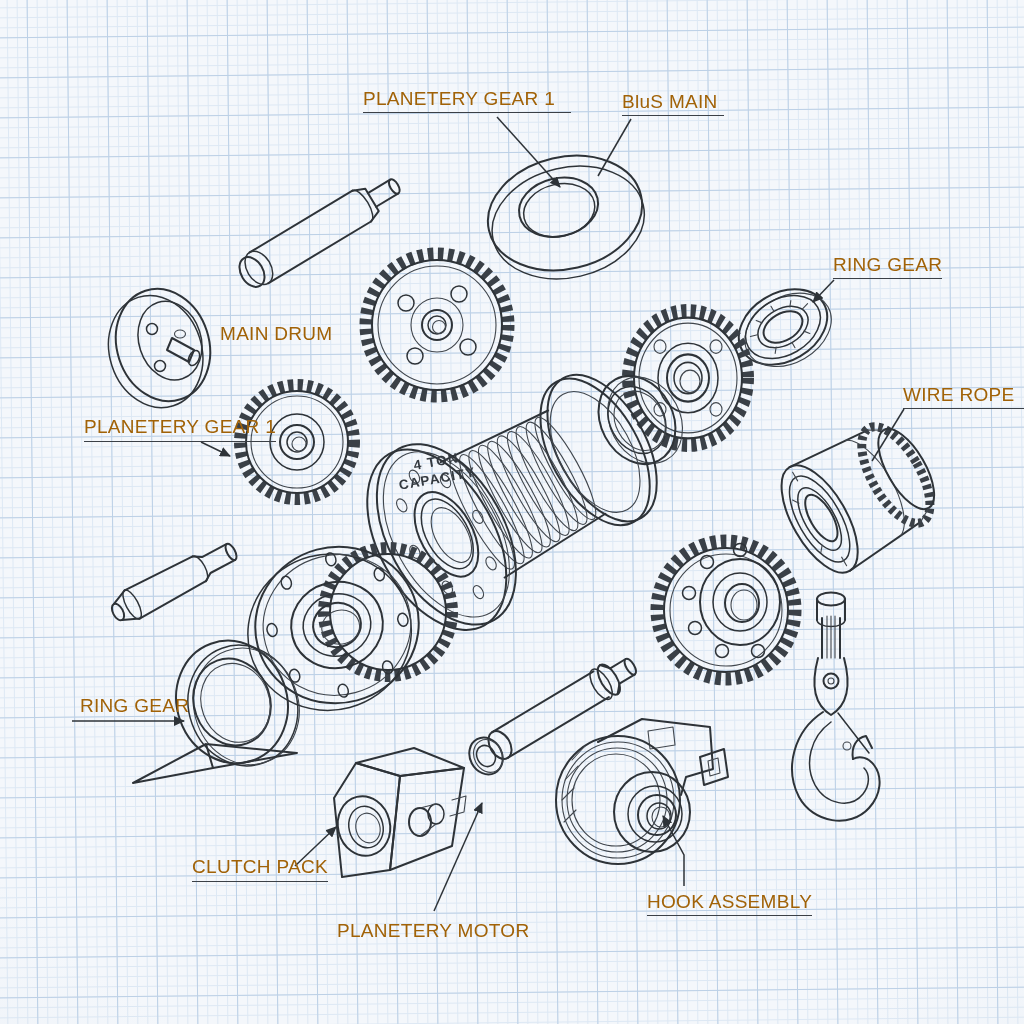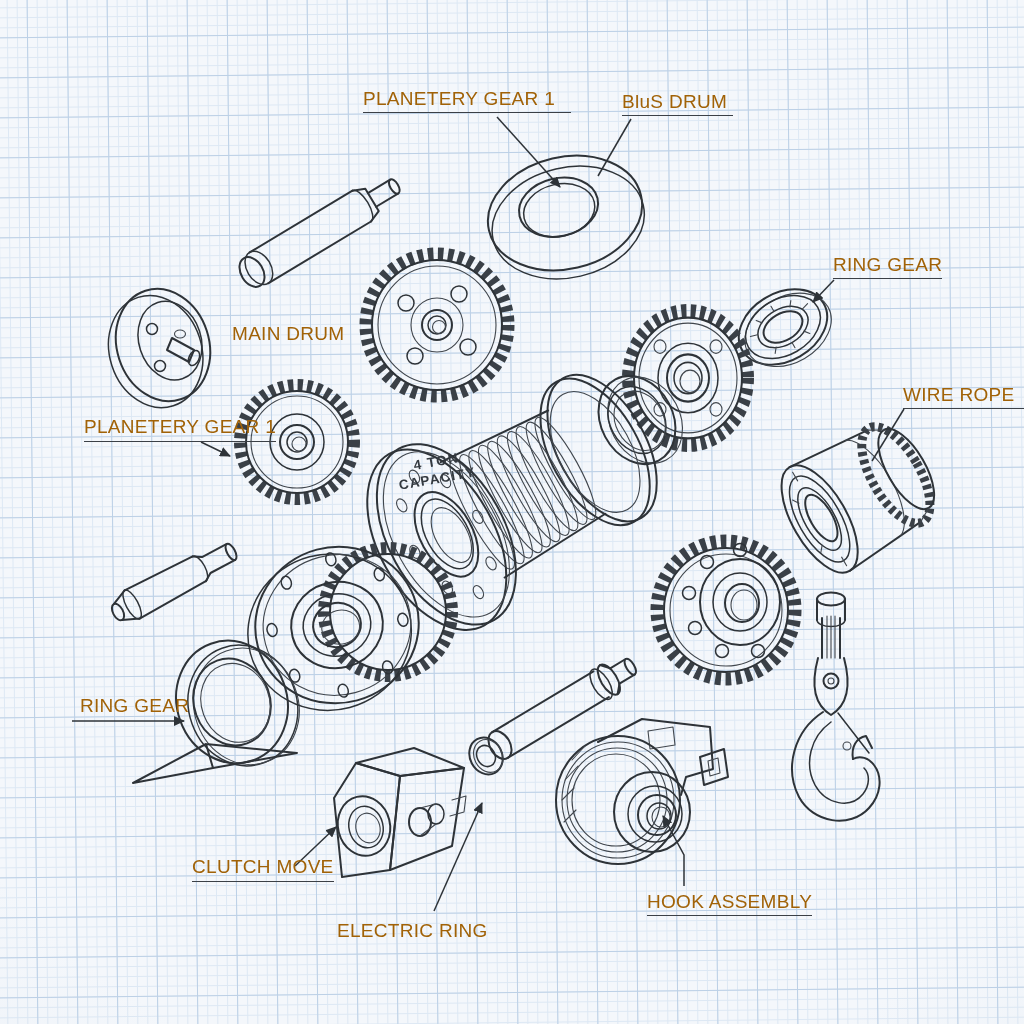--- a/index.html
+++ b/index.html
@@ -26,21 +26,21 @@
   .teeth { fill:none; stroke:#3a4047; }
   .ld  { fill:none; stroke:#2e3338; stroke-width:1.5; }
   .mark { font:700 13.5px "Liberation Sans", sans-serif; fill:#343a40; letter-spacing:1.2px; }
   .lbl { position:absolute; z-index:3; font-size:19px; line-height:21px; letter-spacing:0.3px;
          color:#a16207; white-space:nowrap; }
   .ul  { border-bottom:1.7px solid #3b4046; padding-bottom:3px; }
   #lbl-planetary-top { left:363px; top:88px;  padding-right:16px; }
   #lbl-blus-move     { left:622px; top:91px;  padding-right:6px; }
   #lbl-ring-gear-top { left:833px; top:254px; }
   #lbl-wire-rope     { left:903px; top:384px; padding-right:26px; }
-  #lbl-main-drum     { left:232px; top:323px; }
+  #lbl-main-drum     { left:220px; top:323px; }
   #lbl-planetary-left{ left:84px;  top:416px; padding-bottom:4px; }
   #lbl-ring-gear-bot { left:80px;  top:695px; }
   #lbl-clutch-pack   { left:192px; top:856px; padding-bottom:4px; }
   #lbl-electric-motor{ left:337px; top:920px; }
   #lbl-hook-assembly { left:647px; top:891px; }
 </style>
 </head>
 <body>
 
 <div class="stage">
@@ -316,24 +316,24 @@
       <path class="ld" d="M904,409 L872,461"></path>
       <path class="ld" d="M201,442 L230,456" marker-end="url(#arr)"></path>
       <path class="ld" d="M72,721 L184,721" marker-end="url(#arr)"></path>
       <path class="ld" d="M295,866 L336,827" marker-end="url(#arr)"></path>
       <path class="ld" d="M434,911 L482,803" marker-end="url(#arr)"></path>
       <path class="ld" d="M684,886 L684,855 L663,816" marker-end="url(#arr)"></path>
     </g>
   </svg>
 
   <div class="lbl ul" id="lbl-planetary-top">PLANETERY GEAR 1</div>
-  <div class="lbl ul" id="lbl-blus-move">BluS DRUM</div>
+  <div class="lbl ul" id="lbl-blus-move">BluS MAIN</div>
   <div class="lbl ul" id="lbl-ring-gear-top">RING GEAR</div>
   <div class="lbl ul" id="lbl-wire-rope">WIRE ROPE</div>
   <div class="lbl" id="lbl-main-drum">MAIN DRUM</div>
   <div class="lbl ul" id="lbl-planetary-left">PLANETERY GEAR 1</div>
   <div class="lbl" id="lbl-ring-gear-bot">RING GEAR</div>
-  <div class="lbl ul" id="lbl-clutch-pack">CLUTCH MOVE</div>
-  <div class="lbl" id="lbl-electric-motor">ELECTRIC RING</div>
+  <div class="lbl ul" id="lbl-clutch-pack">CLUTCH PACK</div>
+  <div class="lbl" id="lbl-electric-motor">PLANETERY MOTOR</div>
   <div class="lbl ul" id="lbl-hook-assembly">HOOK ASSEMBLY</div>
 
   <div class="vig"></div>
 </div>
 
 </body></html>

